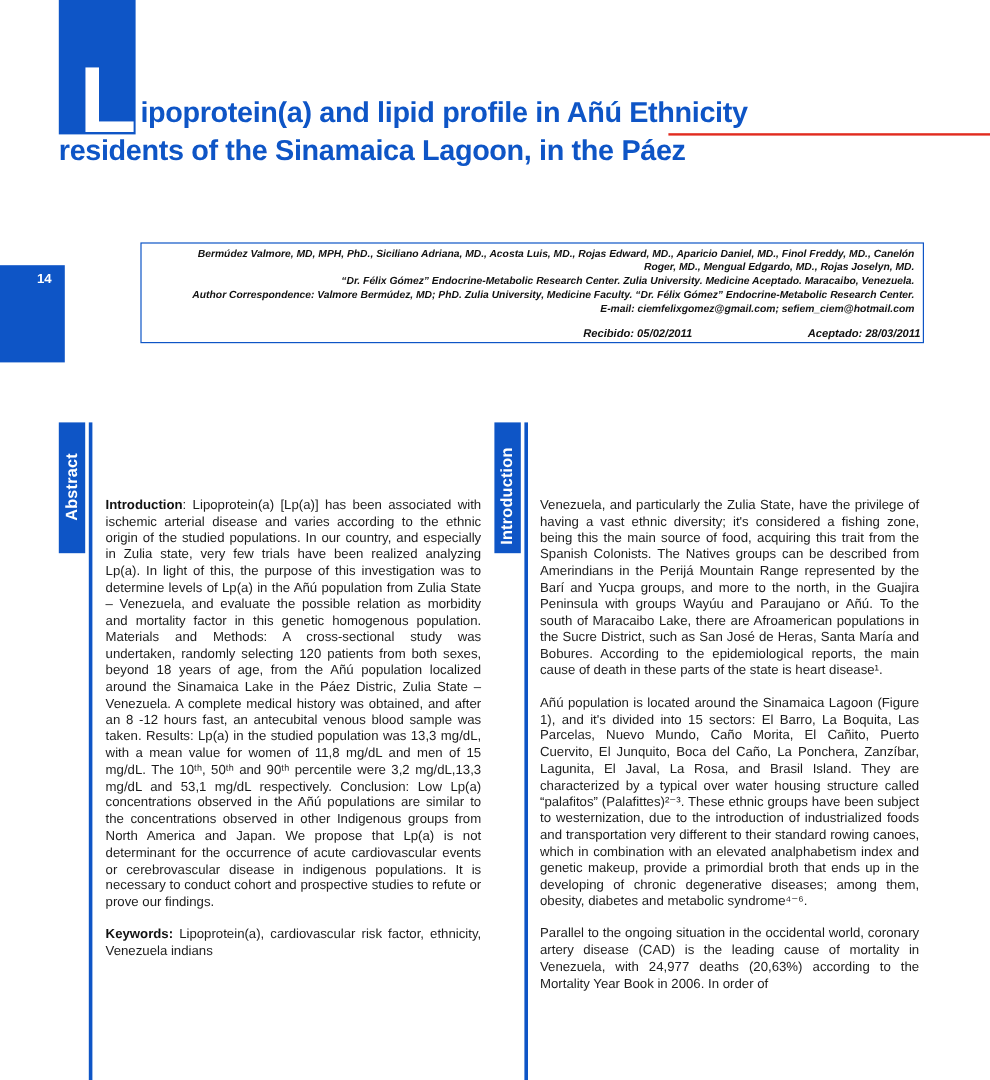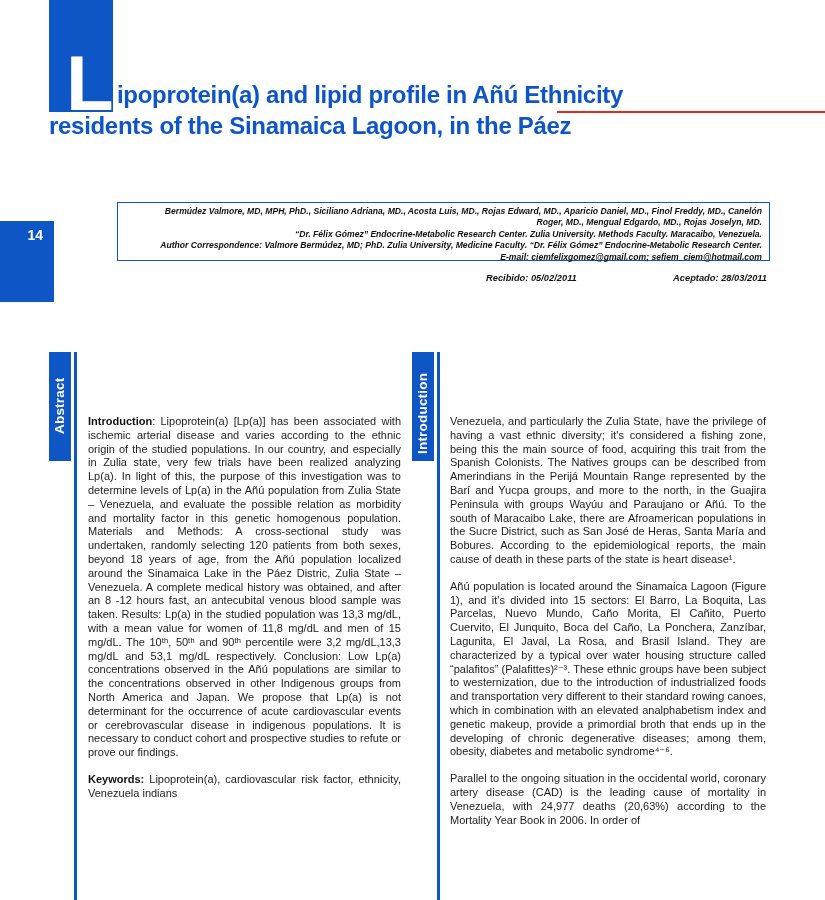--- a/index.html
+++ b/index.html
@@ -32,25 +32,25 @@
     position:absolute;left:557px;top:111px;width:268px;height:2px;
     background:var(--underline-red);
   }
   
   .pagenum-box{
     position:absolute;left:0;top:221px;width:54px;height:81px;
     background:var(--accent-blue);
   }
   .pagenum{
     position:absolute;top:6px;right:11px;color:#ffffff;
-    font-size:14px;font-weight:700;
+    font-size:11px;font-weight:700;
   }
   
   .author-box{
-    position:absolute;left:117px;top:202px;width:653px;height:59px;
+    position:absolute;left:117px;top:202px;width:653px;height:84px;
     border:1.5px solid var(--accent-blue);box-sizing:border-box;
     padding:3px 7px 0 7px;text-align:right;
     font-style:italic;font-weight:700;font-size:8.6px;line-height:11.4px;
     color:#111;
   }
   
   .date{position:absolute;top:273px;font-style:italic;font-weight:700;
     font-size:9.3px;color:#111;}
   .date.received{left:486px;}
   .date.accepted{right:58px;text-align:center;}
@@ -93,21 +93,21 @@
   </h1>
   <div class="red-line"></div>
 
   <div class="pagenum-box">
     <span class="pagenum">14</span>
   </div>
 
   <div class="author-box">
     <div>Bermúdez Valmore, MD, MPH, PhD., Siciliano Adriana, MD., Acosta Luis, MD., Rojas Edward, MD., Aparicio Daniel, MD., Finol Freddy, MD., Canelón</div>
     <div>Roger, MD., Mengual Edgardo, MD., Rojas Joselyn, MD.</div>
-    <div>“Dr. Félix Gómez” Endocrine-Metabolic Research Center. Zulia University. Methods Faculty. Maracaibo, Venezuela.</div>
+    <div>“Dr. Félix Gómez” Endocrine-Metabolic Research Center. Zulia University. Medicine Aceptado. Maracaibo, Venezuela.</div>
     <div>Author Correspondence: Valmore Bermúdez, MD; PhD. Zulia University, Medicine Faculty. “Dr. Félix Gómez” Endocrine-Metabolic Research Center.</div>
     <div>E-mail: ciemfelixgomez@gmail.com; sefiem_ciem@hotmail.com</div>
   </div>
 
   <span class="date received">Recibido: 05/02/2011</span>
   <span class="date accepted">Aceptado: 28/03/2011</span>
 
   <div class="side-box left"></div>
   <div class="vrule left"></div>
   <span class="vlabel abstract">Abstract</span>

